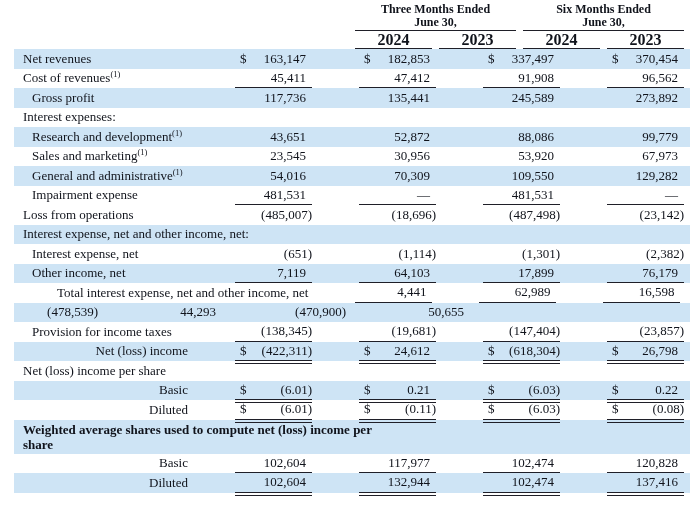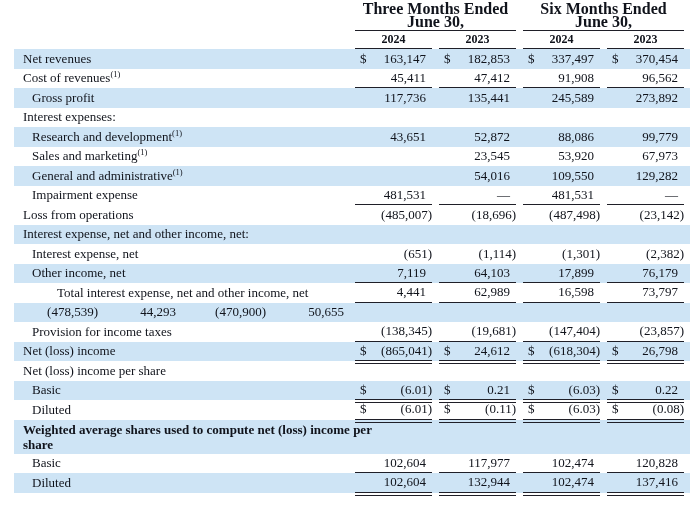--- a/index.html
+++ b/index.html
@@ -7,46 +7,46 @@
     width:700px; height:517px; background:#ffffff; overflow:hidden;
     font-family:"Liberation Serif", serif; color:#10131b;
   }
   .doc { padding:3px 10px 0 14px; }
 
   
   .hgroups, .years { display:flex; }
   .hspacer { width:334px; flex:none; }
   .group {
     width:161px; flex:none; margin-left:7px; text-align:center;
-    font-weight:bold; font-size:16px; line-height:12.5px;
+    font-weight:bold; font-size:12px; line-height:12.5px;
     border-bottom:1px solid #1f1f28; padding-bottom:2px;
   }
   .year {
     width:77px; flex:none; margin-left:7px; text-align:center;
-    font-weight:bold; font-size:12px; line-height:13px;
+    font-weight:bold; font-size:16px; line-height:13px;
     border-bottom:1px solid #1f1f28; padding:2px 0 2px;
   }
 
   
-  .row { display:flex; align-items:center; height:19.5px; padding-right:6px; position:relative; }
+  .row { display:flex; align-items:center; height:19.5px; padding-right:6px; position:relative;gap:40px; }
   .row.shade { background:#cee4f5; }
   .lbl { flex:1; font-size:13px; white-space:nowrap; }
   .i0 .lbl { padding-left:9px; }
   .i1 .lbl { padding-left:18px; }
   .i2 .lbl { padding-left:43px; }
   .fn { font-size:8.5px; line-height:0; }
   .num {
     width:77px; flex:none; margin-left:7px; align-self:stretch;
     display:flex; align-items:center; font-size:13px; position:relative;
   }
   .dol { padding-left:5px; }
   .val { margin-left:auto; }
   .val.pos { padding-right:6px; }
   .rule-s .num { border-bottom:1px solid #1f1f28; }
-  .rule-d { z-index:2; }
+  .rule-d { z-index:2;text-align:right; }
   .rule-d .num { border-bottom:1px solid #1f1f28; }
   .rule-d .num::after {
     content:""; position:absolute; left:0; right:0; bottom:-4px;
     border-top:1px solid #1f1f28;
   }
   .tall { height:34px;font-weight:bold; }
   .tall .lbl { flex:none; width:380px; white-space:normal; line-height:15px; }
 </style>
 </head>
 <body>
@@ -143,33 +143,39 @@
         <span class="val pos">99,779</span>
       </div>
   </div>
 
   <div class="row i1">
     <div class="lbl"><span>Sales and marketing</span><sup class="fn">(1)</sup></div>
     <div class="num">
         <span class="val pos">23,545</span>
       </div>
     <div class="num">
+        <span class="val pos">30,956</span>
+      </div>
+    <div class="num">
         <span class="val pos">53,920</span>
       </div>
     <div class="num">
         <span class="val pos">67,973</span>
       </div>
   </div>
 
   <div class="row shade i1">
     <div class="lbl"><span>General and administrative</span><sup class="fn">(1)</sup></div>
     <div class="num">
         <span class="val pos">54,016</span>
       </div>
     <div class="num">
+        <span class="val pos">70,309</span>
+      </div>
+    <div class="num">
         <span class="val pos">109,550</span>
       </div>
     <div class="num">
         <span class="val pos">129,282</span>
       </div>
   </div>
 
   <div class="row i1 rule-s">
     <div class="lbl"><span>Impairment expense</span></div>
     <div class="num">
@@ -283,21 +289,21 @@
       </div>
     <div class="num">
         <span class="val">(23,857)</span>
       </div>
   </div>
 
   <div class="row shade i0 rule-d">
     <div class="lbl"><span>Net (loss) income</span></div>
     <div class="num">
         <span class="dol">$</span>
-        <span class="val">(865,041)</span>
+        <span class="val">(422,311)</span>
       </div>
     <div class="num">
         <span class="dol">$</span>
         <span class="val pos">24,612</span>
       </div>
     <div class="num">
         <span class="dol">$</span>
         <span class="val">(618,304)</span>
       </div>
     <div class="num">

